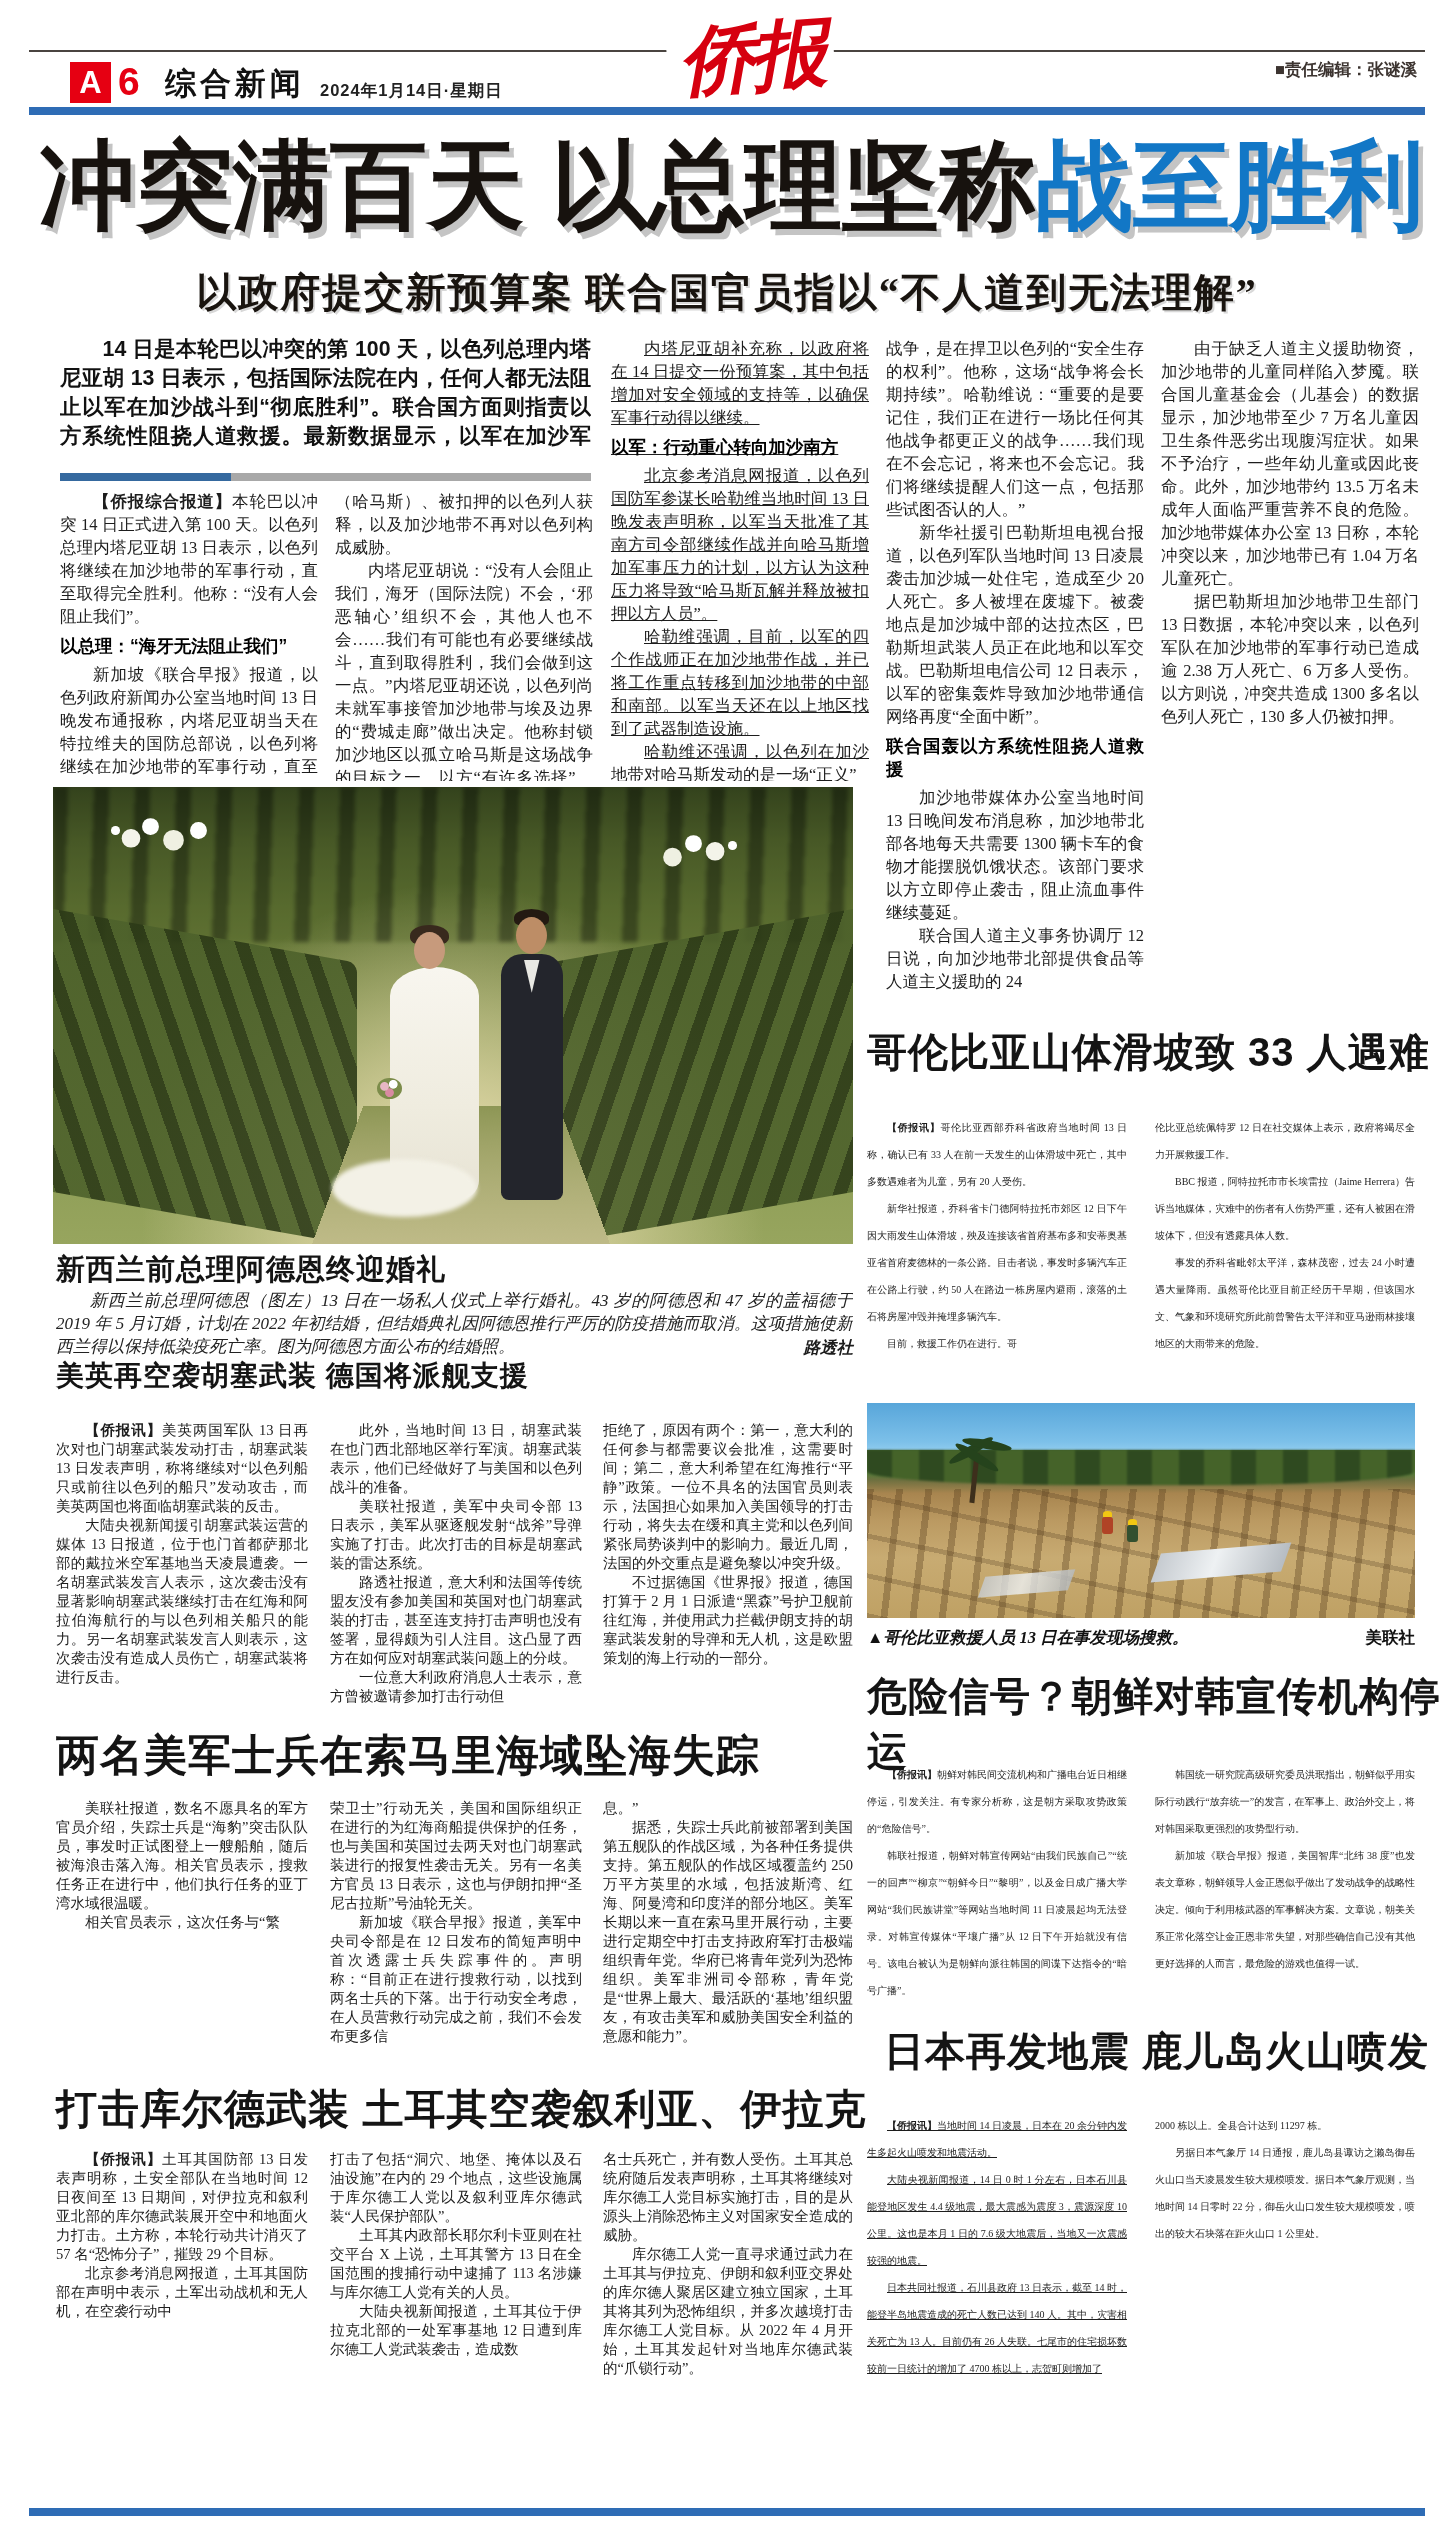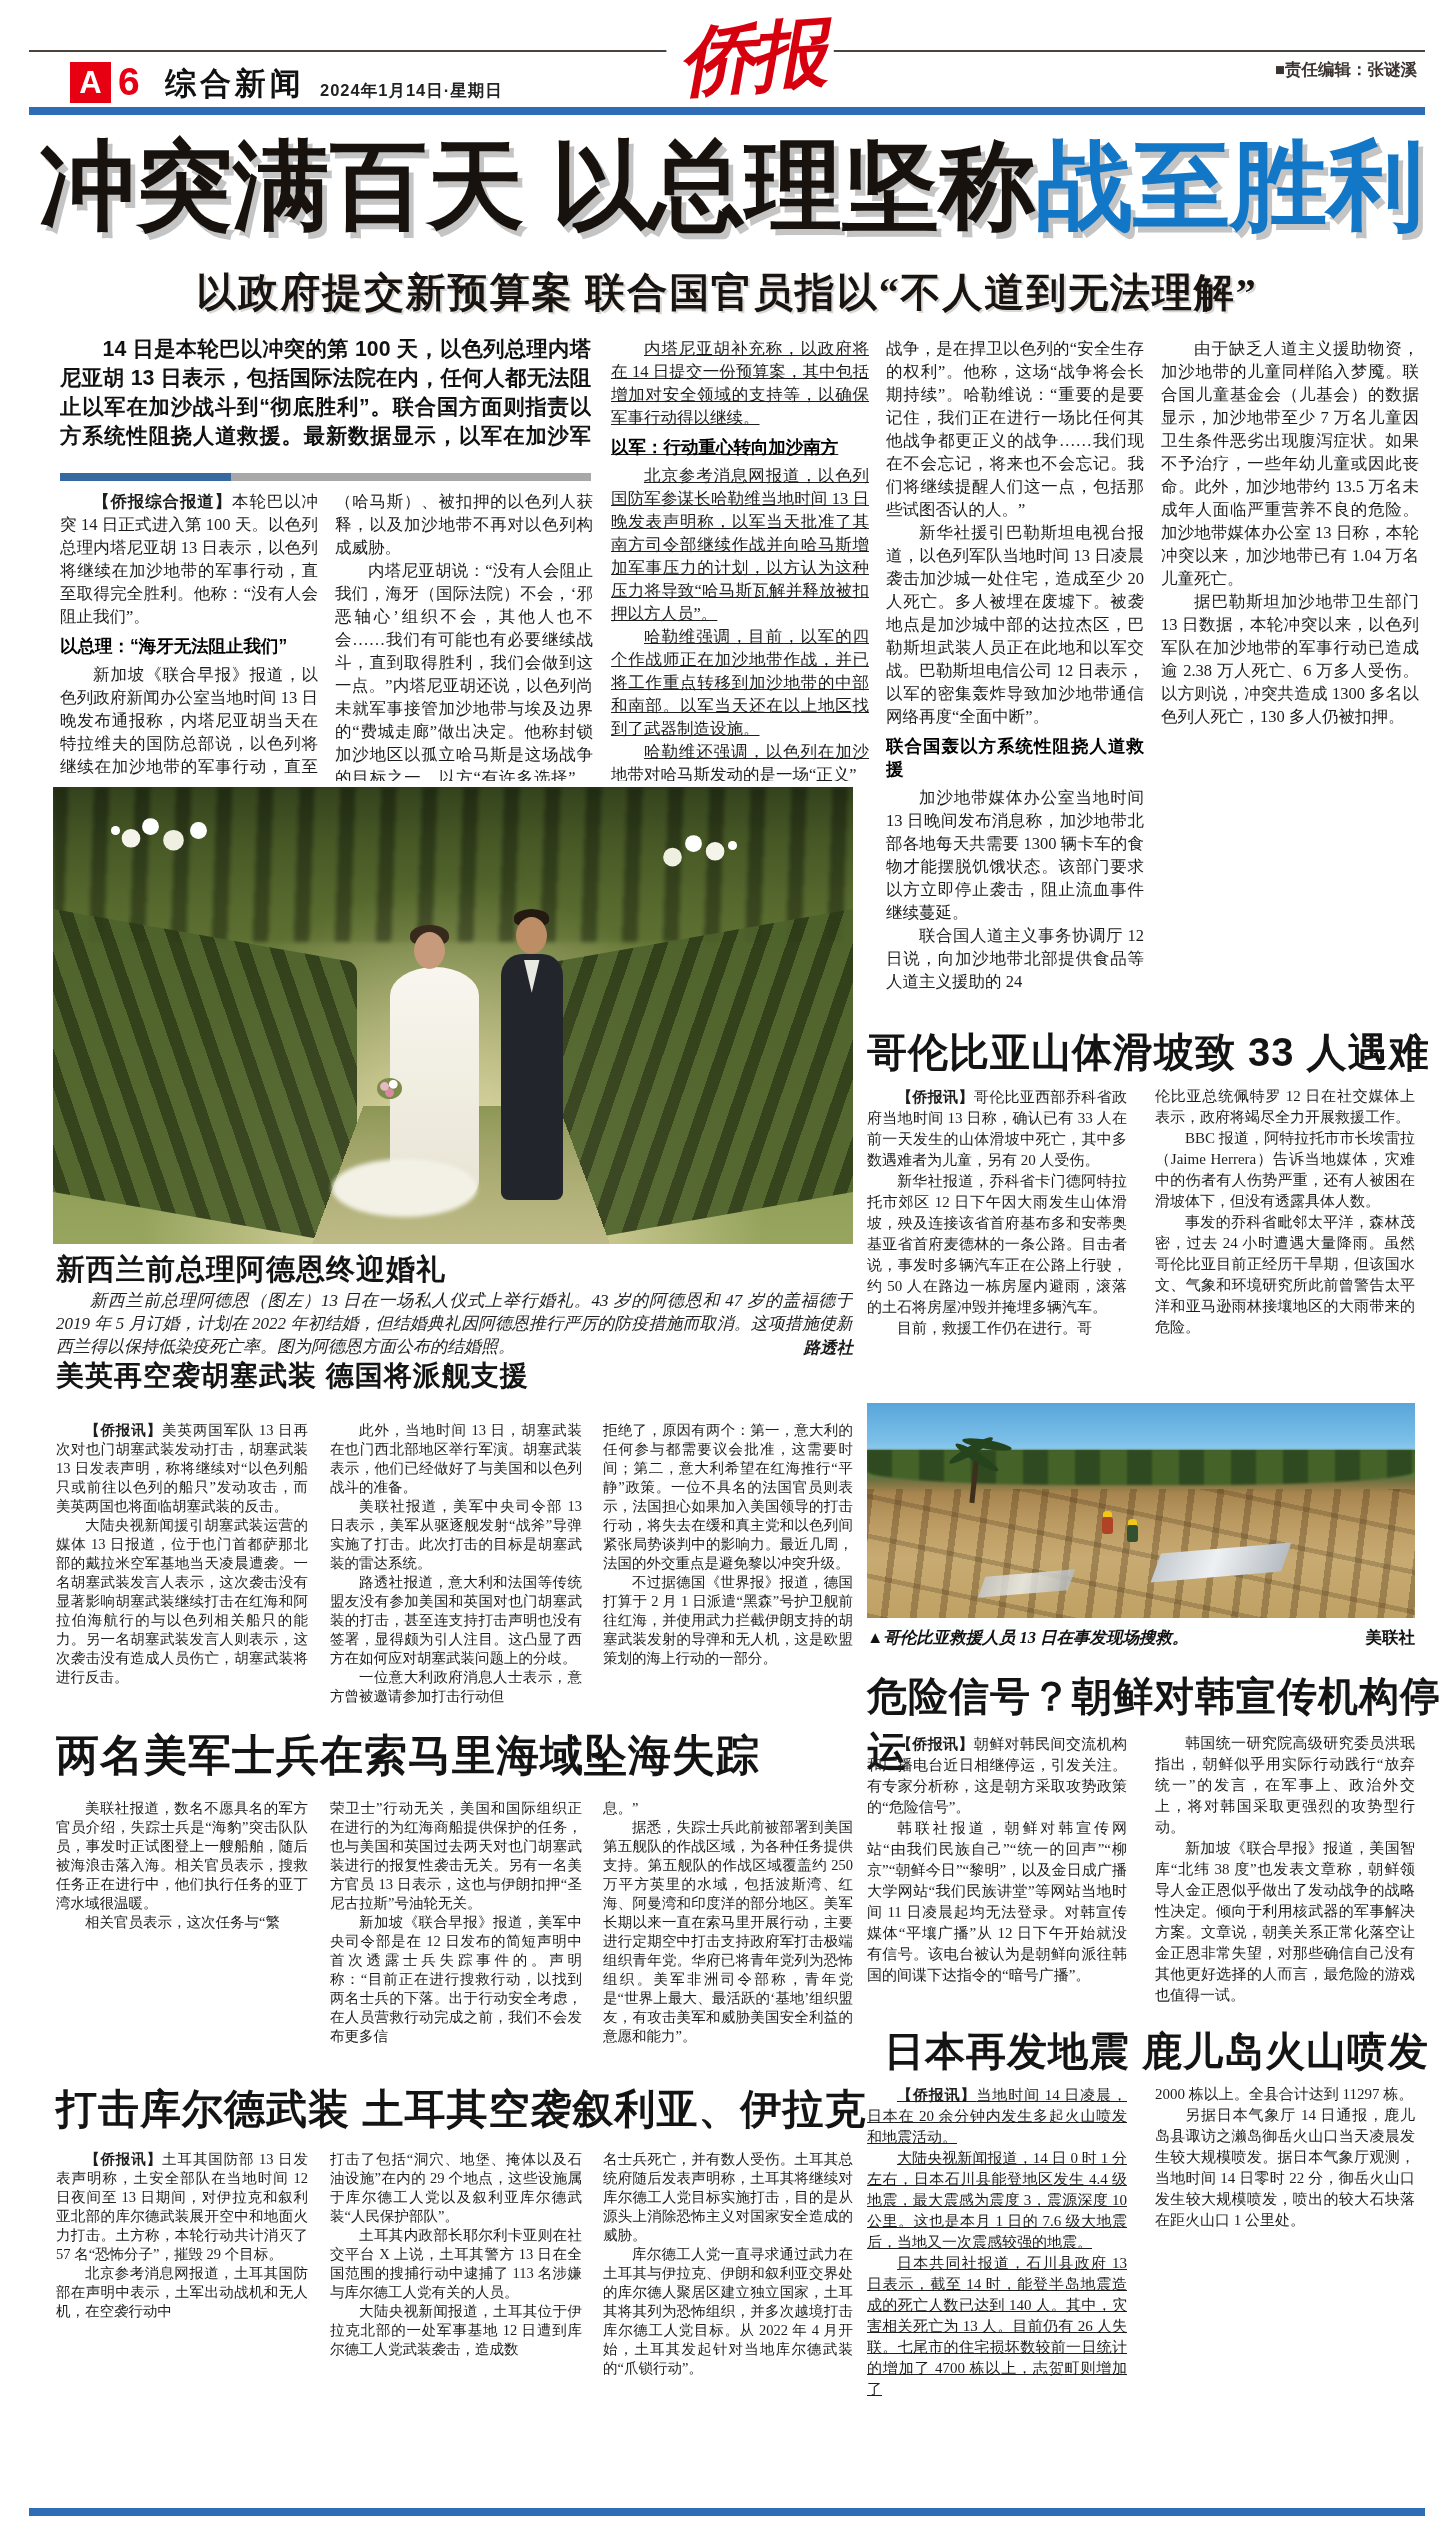--- a/index.html
+++ b/index.html
@@ -29,21 +29,21 @@
   .divider i{display:block;width:171px;height:7.8px;background:#35699f;}
   
   .col{position:absolute;text-align:justify;overflow:hidden;color:#1d1d1d;}
   .col p{margin:0;text-indent:2em;}
   .col p.cont{text-indent:0;}
   .col p b{font-family:"Liberation Sans",sans-serif;}
   .col .sh{font-family:"Liberation Sans",sans-serif;font-weight:bold;font-size:1.06em;
     margin:6.8px 0 4.8px;text-indent:0;color:#000;}
   .sz-main{font-size:16.5px;line-height:23px;}
   .sz-sec{font-size:14.5px;line-height:19px;}
-  .sz-right{font-size:15px;line-height:21px;}
+  .sz-right{font-size:10px;line-height:27px;margin-top:28px;}
   
   .art-hl{position:absolute;font-family:"Liberation Sans",sans-serif;font-weight:900;color:#141414;letter-spacing:1px;}
   
   .wed-body{position:absolute;left:56px;top:1289px;width:797px;height:72px;overflow:hidden;
     font:italic 17px/23px "Liberation Serif",serif;text-align:justify;text-indent:2em;color:#222;}
   .wed-credit{position:absolute;left:56px;top:1336px;width:797px;text-align:right;
     font:italic 700 16.5px/23px "Liberation Serif",serif;}
   
   .photo{position:absolute;overflow:hidden;}
   .photo-wed{left:53px;top:787px;width:800px;height:457px;

